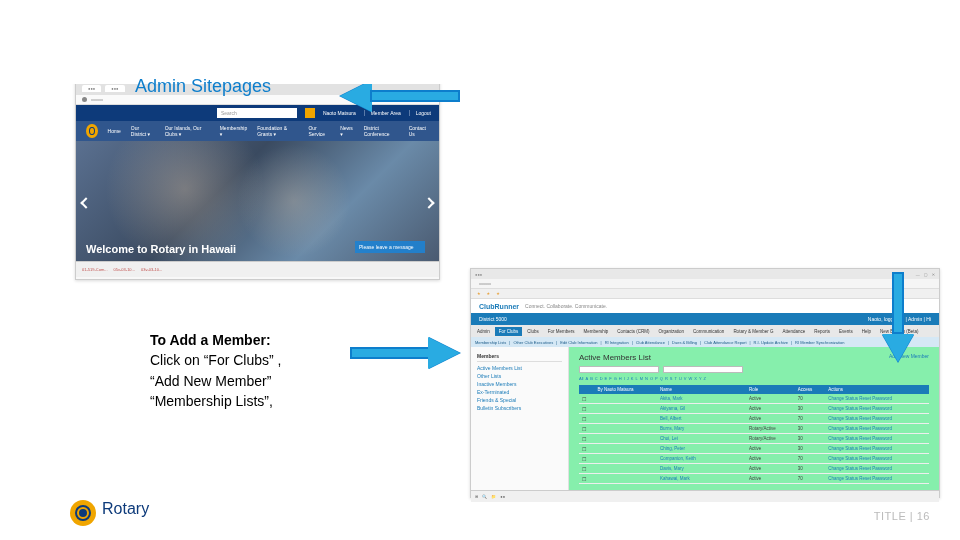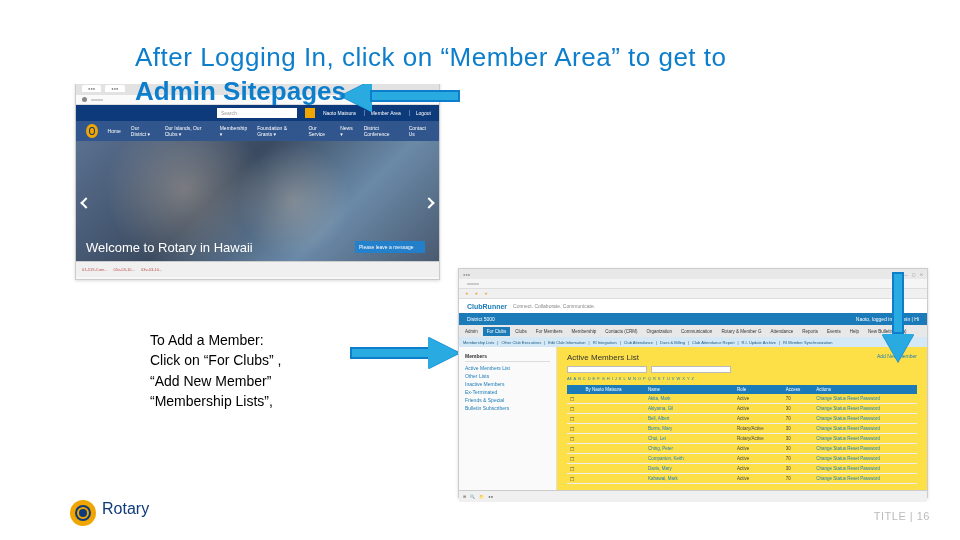--- a/index.html
+++ b/index.html
@@ -1,61 +1,61 @@
 <!DOCTYPE html>
 <html><head>
 <meta charset="utf-8">
 <style>
   * { box-sizing: border-box; margin: 0; padding: 0; }
   body { width: 960px; height: 540px; background: #fff; font-family: Arial, sans-serif; position: relative; overflow: hidden; }
 
   .title-bar { position: absolute; top: 24px; left: 0; right: 0; height: 60px; background: #fff; z-index: 1; }
   .slide-title { position: absolute; top: 18px; left: 135px; font-size: 26px; color: #0d7ecc; font-weight: 400; letter-spacing: 0.5px; }
-  .slide-title-line2 { position: absolute; top: 52px; left: 135px; font-size: 26px; color: #0d7ecc; font-weight: 700; }
+  .slide-title-line2 { position: absolute; top: 52px; left: 135px; font-size: 18px; color: #0d7ecc; font-weight: 400; }
 
   
   .shot1 { position: absolute; top: 80px; left: 75px; width: 365px; height: 200px; border: 1px solid #ccc; background: #f8f8f8; box-shadow: 0 1px 3px rgba(0,0,0,.15); }
   .shot1-tabs { height: 14px; background: #e2e2e2; display: flex; align-items: center; padding: 0 6px; gap: 4px; font-size: 4px; color: #777; }
   .shot1-tab { background: #fff; border-radius: 2px 2px 0 0; padding: 1px 6px; }
   .shot1-addr { height: 10px; background: #fafafa; border-bottom: 1px solid #ddd; display: flex; align-items: center; padding: 0 6px; font-size: 4px; color: #888; gap: 4px; }
   .shot1-addr .lock { width: 5px; height: 5px; background: #888; border-radius: 50%; }
   .shot1-header { height: 16px; background: #0d3a7a; display: flex; align-items: center; justify-content: flex-end; gap: 8px; padding: 0 8px; }
   .shot1-search { width: 80px; height: 10px; background: #fff; display: flex; align-items: center; font-size: 5px; color: #999; padding: 0 4px; }
   .shot1-search-btn { width: 10px; height: 10px; background: #f0a500; }
   .shot1-link { font-size: 5px; color: #fff; }
   .shot1-link.sep { border-left: 1px solid #5a7aa8; padding-left: 6px; }
   .shot1-nav { height: 20px; background: rgba(13,58,122,.85); display: flex; align-items: center; gap: 10px; padding: 0 10px; }
   .shot1-wheel { width: 14px; height: 14px; background: #f0a500; border-radius: 50%; position: relative; }
   .shot1-wheel::before { content: ""; position: absolute; inset: 3px; border: 1px solid #0d3a7a; border-radius: 50%; }
   .shot1-nav-item { font-size: 5px; color: #fff; }
   .shot1-hero { height: 120px; background: linear-gradient(135deg, #5a7090 0%, #3a4a60 40%, #6a8aa8 70%, #4a5a70 100%); position: relative; display: flex; align-items: flex-end; }
   .shot1-hero::before { content: ""; position: absolute; inset: 0; background: radial-gradient(circle at 30% 40%, rgba(255,220,180,.3), transparent 30%), radial-gradient(circle at 60% 50%, rgba(255,220,180,.25), transparent 25%); }
-  .shot1-hero-text { position: absolute; bottom: 6px; left: 10px; font-size: 13px; color: #fff; font-weight: 400; }
+  .shot1-hero-text { position: absolute; bottom: 6px; left: 10px; font-size: 11px; color: #fff; font-weight: 700; }
   .shot1-chev { position: absolute; top: 48%; width: 8px; height: 8px; border: 2px solid #fff; border-top: none; border-right: none; }
   .shot1-chev.left { left: 6px; transform: rotate(45deg); }
   .shot1-chev.right { right: 6px; transform: rotate(-135deg); }
   .shot1-msg { position: absolute; right: 14px; bottom: 8px; width: 70px; height: 12px; background: rgba(30,130,210,.9); font-size: 5px; color: #fff; display: flex; align-items: center; padding: 0 4px; }
   .shot1-taskbar { height: 16px; background: #f0f0f0; border-top: 1px solid #ccc; display: flex; align-items: center; gap: 6px; padding: 0 6px; font-size: 4px; color: #c0504d; }
 
   
   .arrow1 { position: absolute; top: 82px; left: 340px; width: 120px; height: 28px; pointer-events: none; }
   .arrow1-shaft { position: absolute; top: 8px; left: 30px; width: 90px; height: 12px; background: #29abe2; border: 2px solid #0d7ecc; }
   .arrow1-head { position: absolute; top: -2px; left: 0; width: 0; height: 0; border-top: 16px solid transparent; border-bottom: 16px solid transparent; border-right: 32px solid #29abe2; filter: drop-shadow(-1px 0 0 #0d7ecc); }
 
   
   .instr { position: absolute; top: 330px; left: 150px; font-size: 14px; line-height: 1.45; color: #000; }
-  .instr .bold { font-weight: 400; }
+  .instr .bold { font-weight: 700; }
 
   
   .arrow2 { position: absolute; top: 340px; left: 350px; width: 110px; height: 26px; }
   .arrow2-shaft { position: absolute; top: 7px; left: 0; width: 80px; height: 12px; background: #29abe2; border: 2px solid #0d7ecc; }
   .arrow2-head { position: absolute; top: -3px; right: 0; width: 0; height: 0; border-top: 16px solid transparent; border-bottom: 16px solid transparent; border-left: 32px solid #29abe2; filter: drop-shadow(1px 0 0 #0d7ecc); }
 
   
-  .shot2 { position: absolute; top: 268px; left: 458px; width: 470px; height: 230px; border: 1px solid #ccc; background: #fde047; box-shadow: 0 1px 3px rgba(0,0,0,.15); }
+  .shot2 { position: absolute; top: 268px; left: 470px; width: 470px; height: 230px; border: 1px solid #ccc; background: #86efac; box-shadow: 0 1px 3px rgba(0,0,0,.15); }
   .shot2-chrome { height: 10px; background: #e8e8e8; display: flex; justify-content: space-between; align-items: center; padding: 0 4px; font-size: 4px; color: #888; }
   .shot2-chrome .ctrls { display: flex; gap: 4px; }
   .shot2-addr { height: 10px; background: #f5f5f5; border-bottom: 1px solid #ddd; font-size: 4px; color: #888; padding: 0 8px; display: flex; align-items: center; }
   .shot2-toolbar { height: 10px; background: #f0f0f0; border-bottom: 1px solid #ddd; display: flex; align-items: center; gap: 6px; padding: 0 6px; font-size: 4px; color: #333; }
   .shot2-toolbar span::before { content: "★ "; color: #e8a33d; }
   .shot2-brand { height: 14px; background: #fff; display: flex; align-items: center; padding: 0 8px; font-size: 7px; }
   .shot2-brand .cr { color: #1a7bb8; font-weight: 700; }
   .shot2-brand .tag { color: #888; margin-left: 6px; font-size: 5px; }
   .shot2-district { height: 12px; background: #1a7bb8; color: #fff; font-size: 5px; display: flex; align-items: center; justify-content: space-between; padding: 0 8px; }
   .shot2-menu { height: 12px; background: #e8e8e8; display: flex; align-items: center; gap: 1px; padding: 0 2px; font-size: 4.5px; }
@@ -89,21 +89,20 @@
   .rlogo-wheel { width: 26px; height: 26px; background: #f0a500; border-radius: 50%; position: relative; }
   .rlogo-wheel::before { content: ""; position: absolute; inset: 5px; border: 2px solid #0d3a7a; border-radius: 50%; }
   .rlogo-wheel::after { content: ""; position: absolute; inset: 9px; background: #0d3a7a; border-radius: 50%; }
   .rlogo-text { font-size: 16px; color: #0d3a7a; font-weight: 400; }
   .footer { position: absolute; bottom: 18px; right: 30px; font-size: 11px; color: #bbb; letter-spacing: 0.5px; margin-left: 24px; }
 </style>
 </head>
 <body>
 
 <div class="title-bar">
-  <div class="slide-title">After Logging In, click on “Member Area” to get to</div>
   <div class="slide-title-line2">Admin Sitepages</div>
 </div>
 
 <div class="shot1">
   <div class="shot1-tabs">
     <div class="shot1-tab">●●●</div>
     <div class="shot1-tab">●●●</div>
   </div>
   <div class="shot1-addr">
       <span class="lock"></span>

